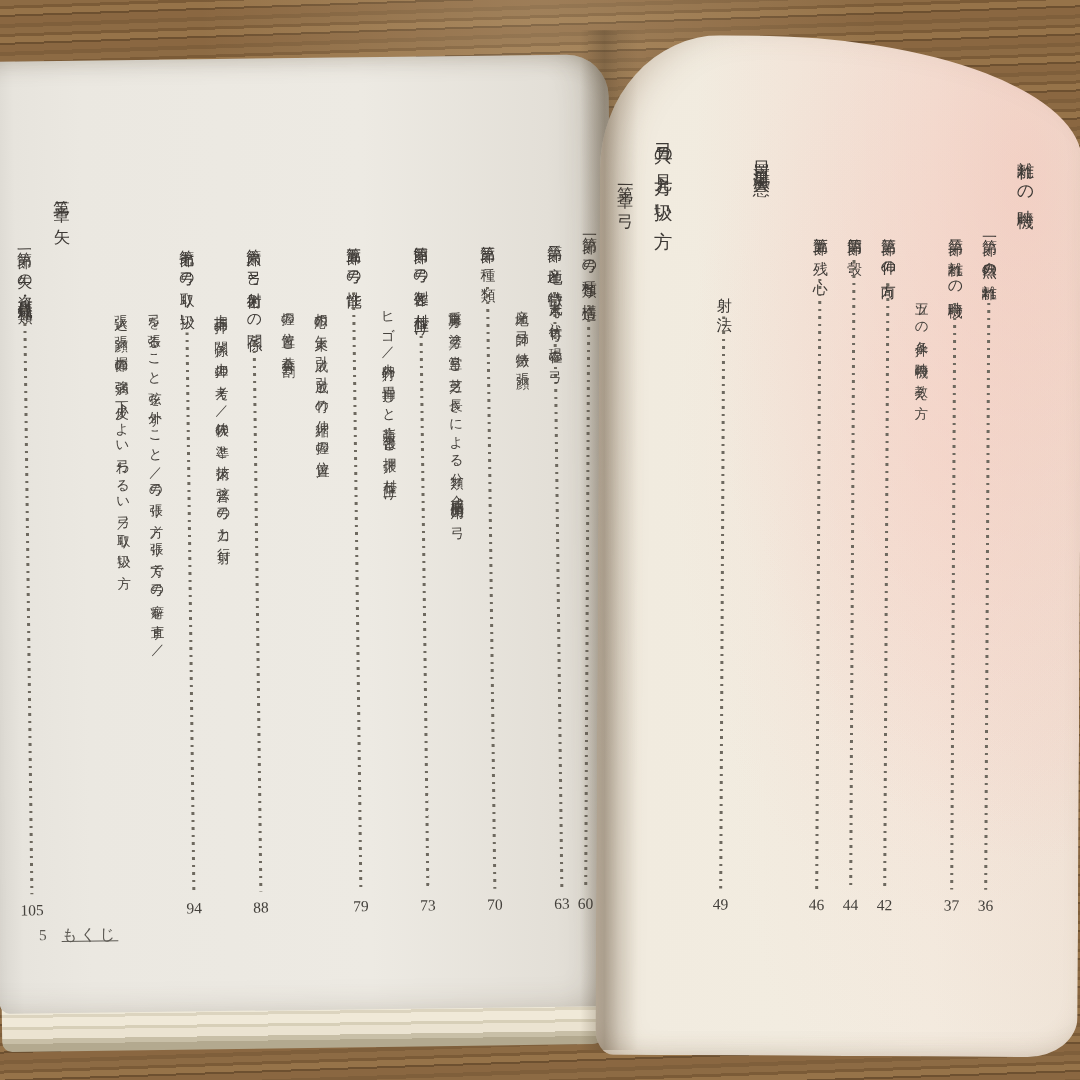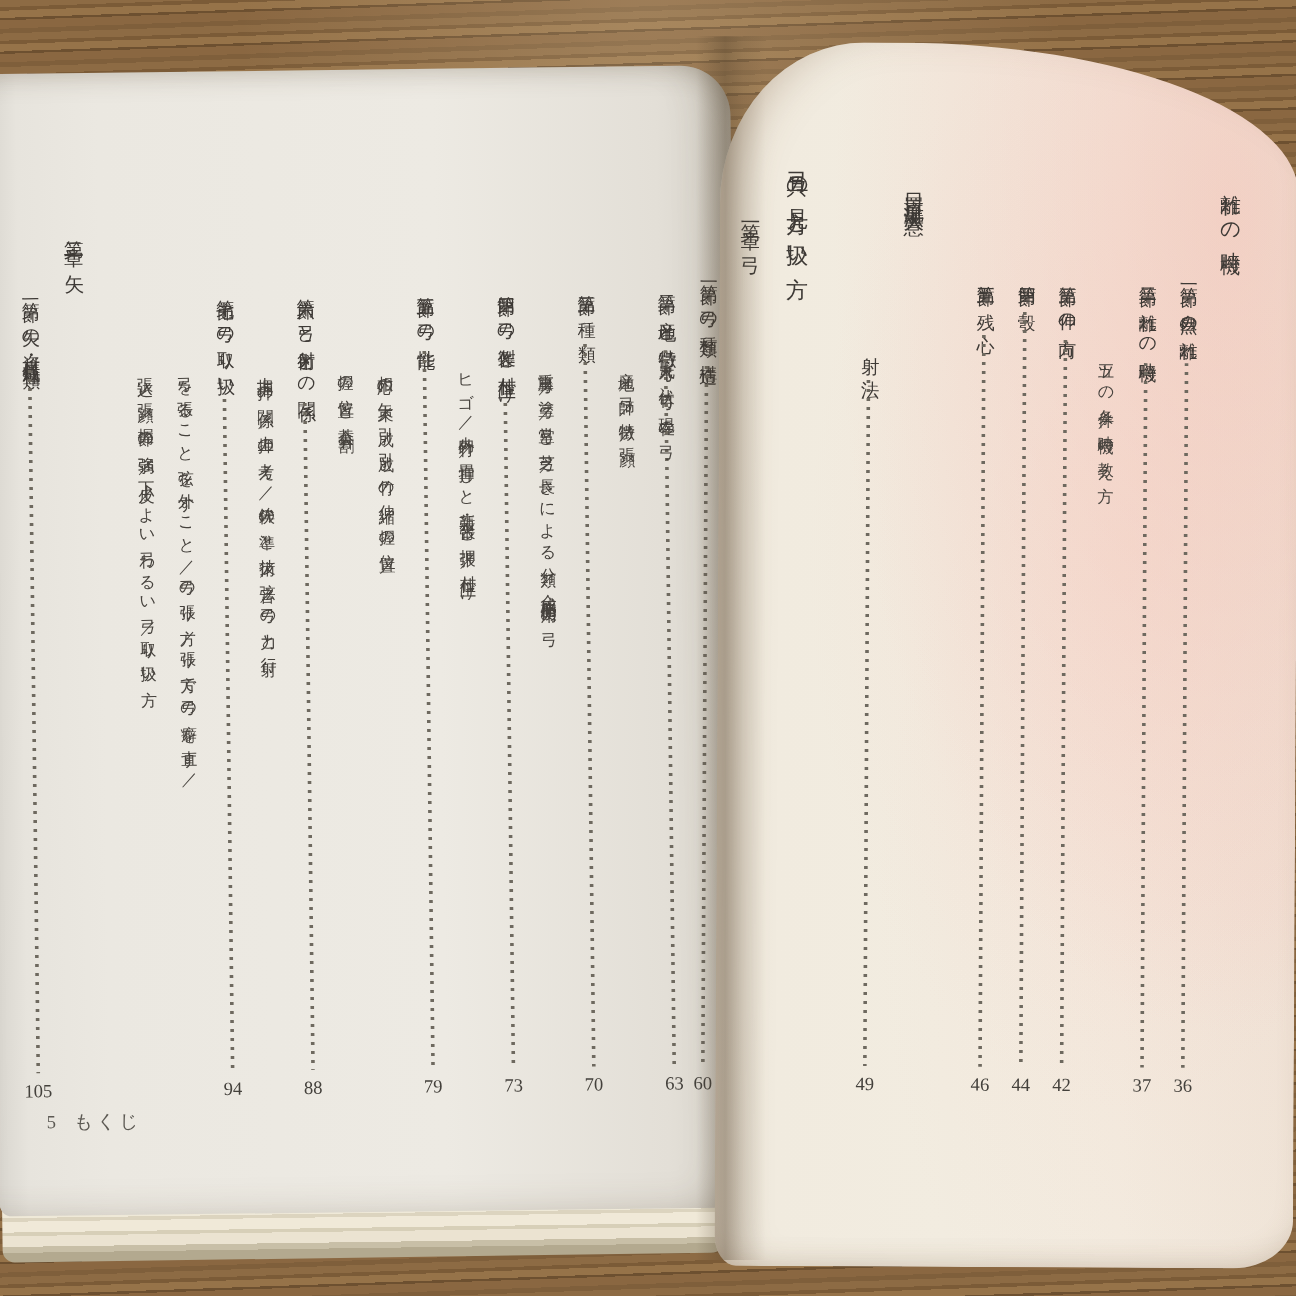--- a/index.html
+++ b/index.html
@@ -76,21 +76,21 @@
     background:repeating-linear-gradient(to bottom,#6e695f 0 2.5px, transparent 2.5px 7.5px);
   }
   .num{
     writing-mode:horizontal-tb; align-self:center;
     font-size:15.5px; color:#44413c; letter-spacing:0;
   }
   .footer{
     position:absolute; left:40px; top:864px;
     font-size:15.5px; color:#5c5953; letter-spacing:1px;
   }
-  .footer .fsp{ margin-left:14px; letter-spacing:3px; }
+  .footer .fsp{ margin-left:14px; letter-spacing:3px;text-decoration:underline; }
 </style>
 </head>
 <body>
 
 <div class="scene">
   <div></div>
 
   <div class="page-stack"></div>
 
   <div class="page page-left">

